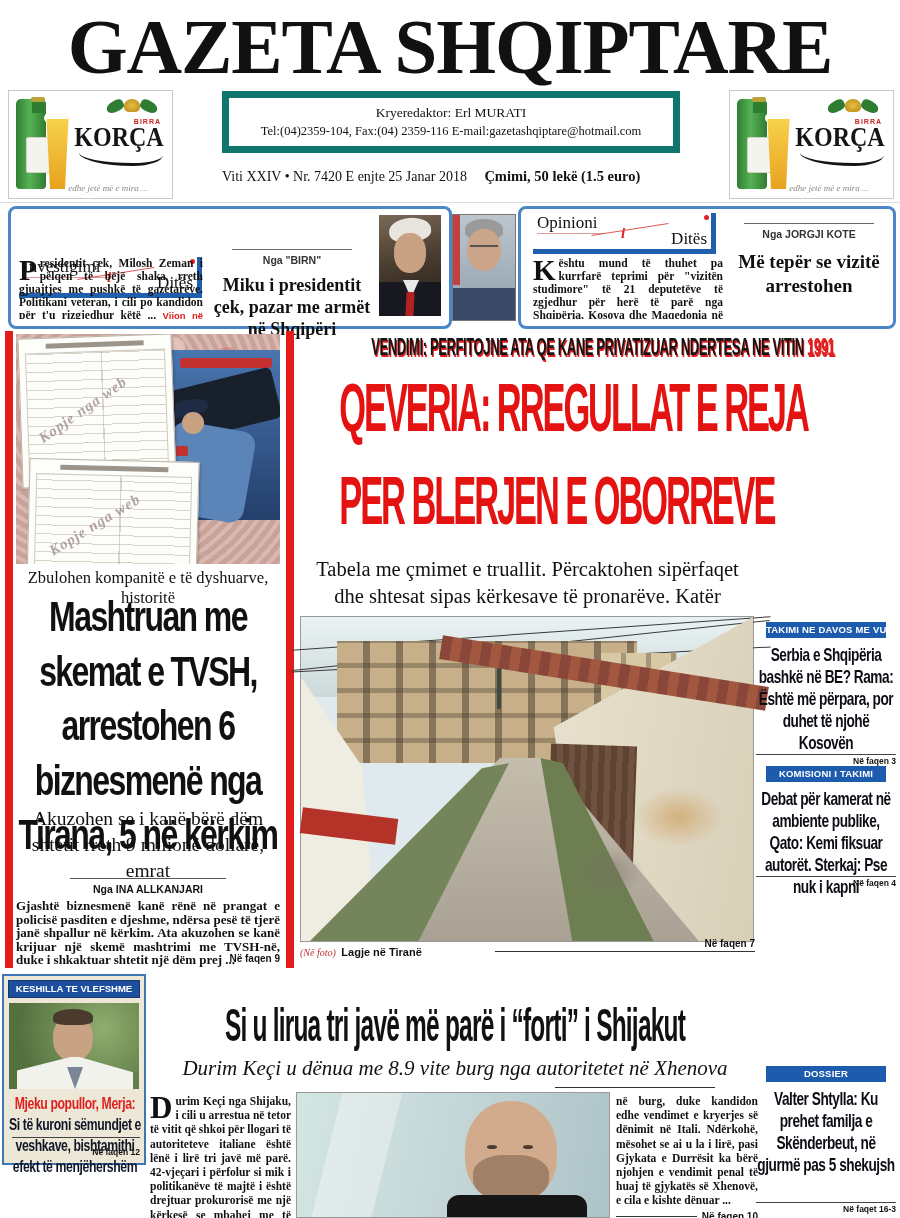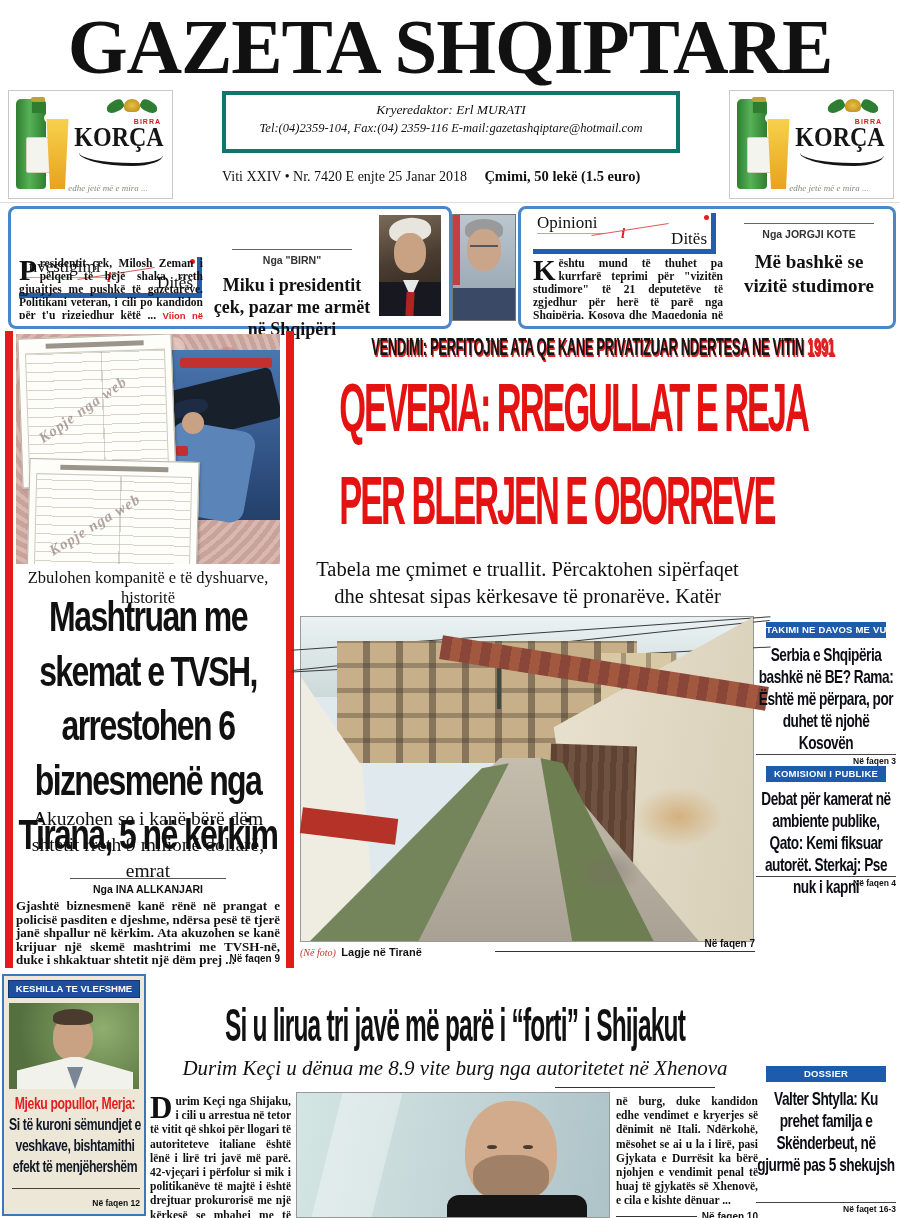--- a/index.html
+++ b/index.html
@@ -24,21 +24,21 @@
   .ad-crown{position:absolute;left:95px;top:6px;width:56px;height:20px;}
   .ad-leafL{position:absolute;left:2px;top:4px;width:18px;height:11px;background:#2e7d32;border-radius:60% 40% 40% 60%;transform:rotate(-28deg);}
   .ad-leafR{position:absolute;right:2px;top:4px;width:18px;height:11px;background:#2e7d32;border-radius:40% 60% 60% 40%;transform:rotate(28deg);}
   .ad-core{position:absolute;left:20px;top:2px;width:16px;height:13px;background:radial-gradient(#e8c04a,#b8860b);border-radius:50% 50% 35% 35%;}
   .ad-birra{position:absolute;left:96px;top:27px;width:56px;text-align:right;font:bold 7px "Liberation Sans",sans-serif;color:#c22;letter-spacing:1px;}
   .ad-brand{position:absolute;left:62px;top:33px;width:96px;text-align:center;font:bold 24px/26px "Liberation Serif",serif;letter-spacing:0px;color:#151515;transform:scaleY(1.15);}
   .ad-swoosh{position:absolute;left:70px;top:56px;width:84px;height:16px;border-bottom:3px solid #151515;border-radius:0 0 50% 90%/0 0 80% 100%;}
   .ad-tag{position:absolute;left:40px;bottom:5px;width:118px;text-align:center;font:italic 9px "Liberation Serif",serif;color:#8a8a80;}
 
   
-  .edbox{left:222px;top:91px;width:458px;height:62px;border:4px solid #0f766e;text-align:center;padding-top:5px;box-sizing:border-box;font-style:italic;}
+  .edbox{left:222px;top:91px;width:458px;height:62px;border:7px solid #0f766e;text-align:center;padding-top:5px;box-sizing:border-box;}
   .edbox .l1{font-size:13.5px;line-height:19px;}
   .edbox .l3{font-size:12.5px;line-height:19px;}
   .issueline{left:222px;top:165px;width:458px;text-align:left;font-size:14px;padding:3px 0;}
   .issueline b{margin-left:14px;font-size:14.5px;}
 
   
   .promoL{left:8px;top:206px;width:438px;height:117px;border:3px solid #4a86c8;border-radius:8px;}
   .promoR-wrap{left:452px;top:206px;width:440px;height:123px;}
   .promoR{position:absolute;left:66px;top:0;width:372px;height:117px;border:3px solid #4a86c8;border-radius:8px;}
   .logo-dites{position:absolute;width:178px;height:36px;background:#fff;border-right:5px solid #1f5fae;border-bottom:5px solid #1f5fae;}
@@ -150,21 +150,21 @@
   .sb-sec{position:absolute;left:756px;width:140px;}
   .sb-head{position:relative;margin:0 10px;height:16px;background:#1d5cad;color:#fff;
      font:bold 9.5px/16px "Liberation Sans",sans-serif;text-align:center;letter-spacing:0.2px;white-space:nowrap;overflow:hidden;}
   .sb-head::before,.sb-head::after{content:"";position:absolute;top:6px;width:12px;height:4px;background:#1d5cad;}
   .sb-head::before{left:-12px;} .sb-head::after{right:-12px;}
   .sb-text{width:178px;margin:5px 0 0 -19px;transform:scale(0.78,1.1);transform-origin:50% 0;
      font:bold 17.5px/20px "Liberation Sans",sans-serif;letter-spacing:-0.6px;text-align:center;color:#0d0d16;}
   .sb-page{position:absolute;right:0;width:140px;text-align:right;font:bold 8.5px "Liberation Sans",sans-serif;border-top:1px solid #444;padding-top:1px;box-sizing:border-box;}
 
   
-  .tips{left:2px;top:974px;width:144px;height:242px;background:#ece7d6;border:2px solid #3f76b8;box-sizing:border-box;}
+  .tips{left:2px;top:974px;width:144px;height:191px;background:#ece7d6;border:2px solid #3f76b8;box-sizing:border-box;}
   .tips-head{margin:4px auto 0;width:130px;height:16px;background:#1d4f9e;border:1px solid #13386f;
      color:#fff;font:bold 9.5px/15px "Liberation Sans",sans-serif;text-align:center;white-space:nowrap;overflow:hidden;}
   .tips-photo{position:relative;margin:5px auto 4px;width:130px;height:86px;overflow:hidden;
      background:radial-gradient(circle at 72% 30%,#8fae6e,#55703f 75%);}
   .dr-face{position:absolute;left:44px;top:12px;width:40px;height:46px;background:#c9a183;border-radius:46%;}
   .dr-hair{position:absolute;left:44px;top:6px;width:40px;height:16px;background:#4a3b2e;border-radius:50% 50% 30% 30%;}
   .dr-coat{position:absolute;left:8px;bottom:-2px;width:116px;height:34px;background:#f2f2ec;clip-path:polygon(0 40%,46% 0,54% 0,100% 45%,100% 100%,0 100%);}
   .dr-shirt{position:absolute;left:58px;bottom:0;width:16px;height:22px;background:#7a8696;clip-path:polygon(0 0,100% 0,50% 100%);}
   .tips-text{width:168px;margin:2px 0 0 -13px;transform:scale(0.79,1.05);transform-origin:50% 0;
      font:bold 15.5px/20px "Liberation Sans",sans-serif;letter-spacing:-0.5px;text-align:center;}
@@ -296,21 +296,21 @@
         <span class="logo-bottom">Ditës</span>
         <span class="logo-dot"></span>
       </div>
       <div class="promo-body abs" style="left:12px;top:48px;width:190px;height:62px;overflow:hidden;">
         <span class="dropcap">K</span><span>ështu mund të thuhet pa kurrfarë teprimi për "vizitën studimore" të 21 deputetëve të zgjedhur për herë të parë nga Shqipëria, Kosova dhe Maqedonia në fillim ...</span>
         
       </div>
       <div class="abs" style="left:214px;top:14px;width:148px;">
         <div class="promo-rule" style="width:130px;"></div>
         <div class="promo-byline">Nga JORGJI KOTE</div>
-        <div class="promo-head" style="margin-top:10px;font-size:19px;line-height:24px;">Më bashkë se vizitë studimore</div>
+        <div class="promo-head" style="margin-top:10px;font-size:19px;line-height:24px;">Më tepër se vizitë arrestohen</div>
       </div>
     </div>
   </div>
 
   <div class="redbar" style="left:5px;"></div>
   <div class="redbar" style="left:286px;"></div>
 
   <div class="montage abs">
     <div class="mt-car">
       <div class="mt-roofbar"></div>
@@ -377,21 +377,21 @@
     <span class="cap">Lagje në Tiranë</span>
   </div>
   <div class="ms-pagewrap abs">Në faqen 7</div>
 
   <div class="sb-sec" style="top:622px;height:144px;">
     <div class="sb-head">TAKIMI NE DAVOS ME VUÇIÇ</div>
     <div class="sb-text">Serbia e Shqipëria bashkë në BE? Rama: Është më përpara, por duhet të njohë Kosovën</div>
     <div class="sb-page" style="bottom:0;">Në faqen 3</div>
   </div>
   <div class="sb-sec" style="top:766px;height:122px;">
-    <div class="sb-head">KOMISIONI I PUBLIKE</div>
+    <div class="sb-head">KOMISIONI I TAKIMI</div>
     <div class="sb-text">Debat për kamerat në ambiente publike, Qato: Kemi fiksuar autorët. Sterkaj: Pse nuk i kapni</div>
     <div class="sb-page" style="bottom:0;">Në faqen 4</div>
   </div>
   <div class="sb-sec" style="top:1066px;height:148px;">
     <div class="sb-head">DOSSIER</div>
     <div class="sb-text">Valter Shtylla: Ku prehet familja e Skënderbeut, në gjurmë pas 5 shekujsh</div>
     <div class="sb-page" style="bottom:0;">Në faqet 16-3</div>
   </div>
 
   <div class="tips abs">

